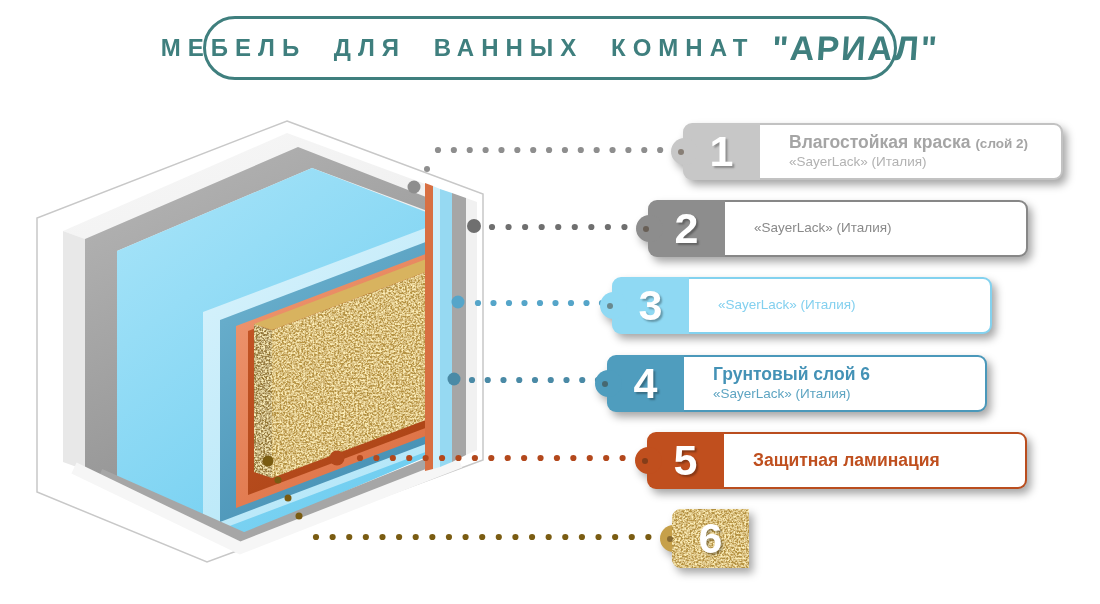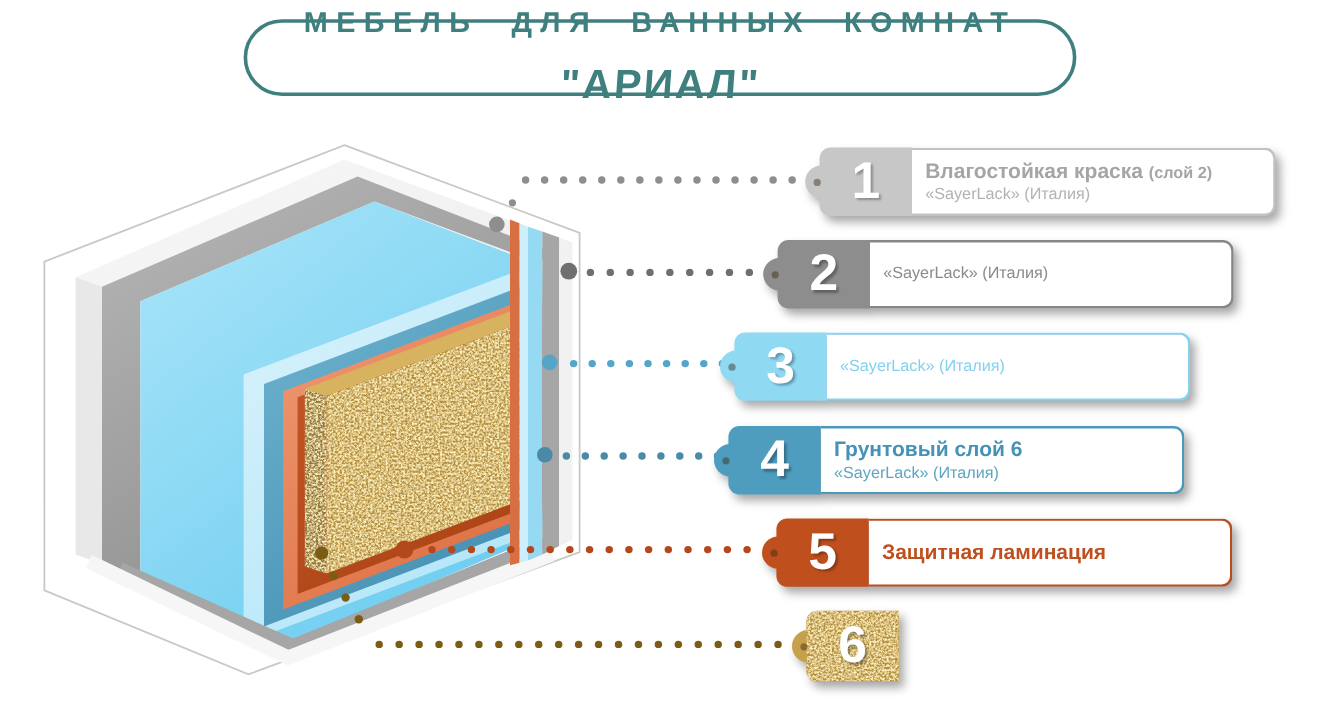--- a/index.html
+++ b/index.html
@@ -1,42 +1,42 @@
 <!DOCTYPE html>
 <html style="--accent: #3f7f7e;"><head>
 <meta charset="utf-8">
 <style>
   html,body{margin:0;padding:0;background:#fff;}
   .stage{position:relative;width:1100px;height:604px;background:#fff;overflow:hidden;
          font-family:"Liberation Sans",sans-serif;}
   
   .banner{position:absolute;left:203px;top:16px;width:694px;height:64px;
           border:3px solid var(--accent,#3f7f7e);border-radius:36px;
-          display:flex;align-items:center;justify-content:center;gap:18px;box-sizing:border-box;flex-direction:column;}
+          display:flex;align-items:center;justify-content:center;gap:18px;box-sizing:border-box;}
   .banner .t1{color:var(--accent,#3f7f7e);font-weight:bold;font-size:24px;
               letter-spacing:7px;word-spacing:14px;white-space:nowrap;}
   .banner .t2{color:var(--accent,#3f7f7e);font-weight:bold;font-size:34px;
               letter-spacing:2px;transform:skewX(-4deg);white-space:nowrap;}
   
   svg.diag{position:absolute;left:0;top:0;}
   
   .callout{position:absolute;height:57px;width:380px;display:flex;
            filter:drop-shadow(4px 5px 4px rgba(0,0,0,0.35));}
   .tab{position:relative;width:77px;flex:0 0 77px;background:var(--tab);
        border-radius:9px 0 0 9px;display:flex;align-items:center;justify-content:center;}
   .bump{position:absolute;left:-12px;top:50%;width:27px;height:27px;margin-top:-13.5px;
         border-radius:50%;background:var(--tab);}
   .pin{position:absolute;left:-5px;top:50%;width:6px;height:6px;margin-top:-3px;
        border-radius:50%;background:rgba(60,40,20,0.45);}
   .num{position:relative;color:#fff;font-size:43px;font-weight:bold;line-height:1;
        text-shadow:2px 2px 2px rgba(0,0,0,0.3);z-index:2;}
   .tabtex{position:absolute;left:0;top:0;width:100%;height:100%;border-radius:9px 0 0 9px;z-index:1;}
   .cbody{flex:1;background:#fff;border:2px solid var(--border);border-left:none;
          border-radius:0 9px 9px 0;display:flex;flex-direction:column;justify-content:center;
-         padding-left:11px;box-sizing:border-box;}
+         padding-left:29px;box-sizing:border-box;}
   .l1{font-weight:bold;font-size:17.5px;color:var(--title);line-height:1.25;white-space:nowrap;}
   .l1 .note{font-size:13.5px;}
   .l2{font-weight:normal;font-size:13.5px;color:var(--sub);line-height:1.2;white-space:nowrap;}
   .l2:empty,.note:empty{display:none;}
 </style>
 </head>
 <body>
 
 <div class="stage">
 

